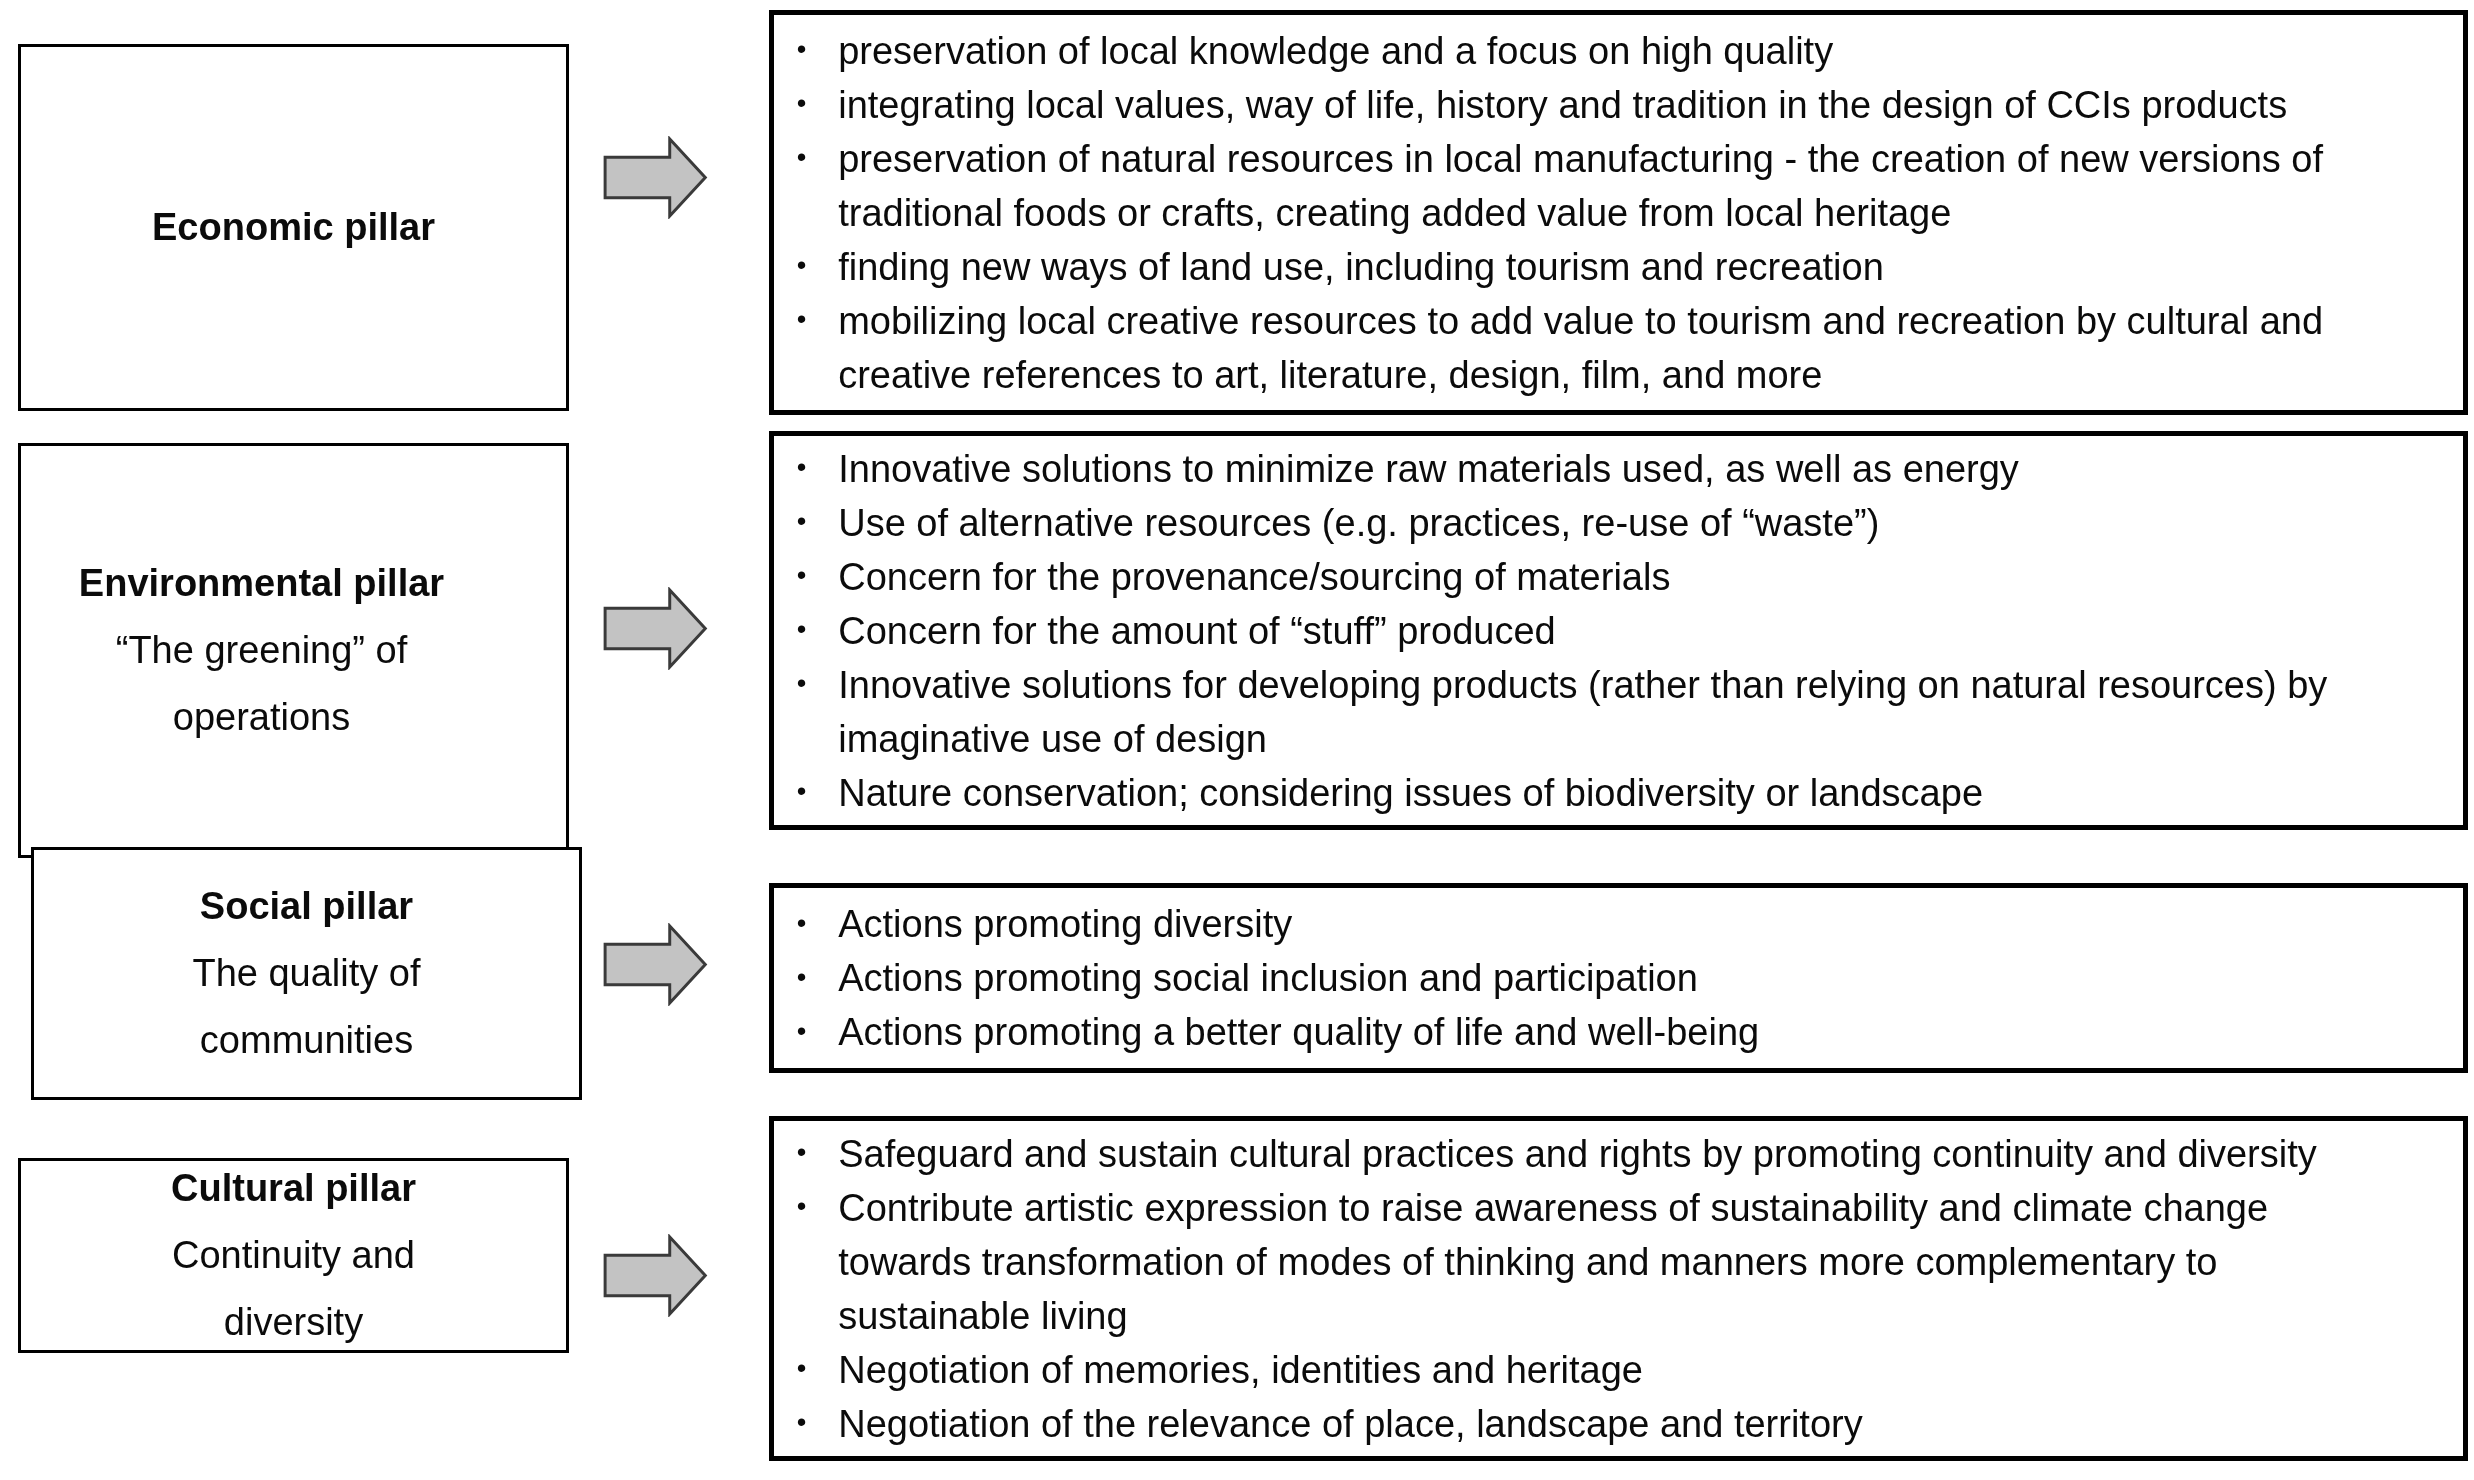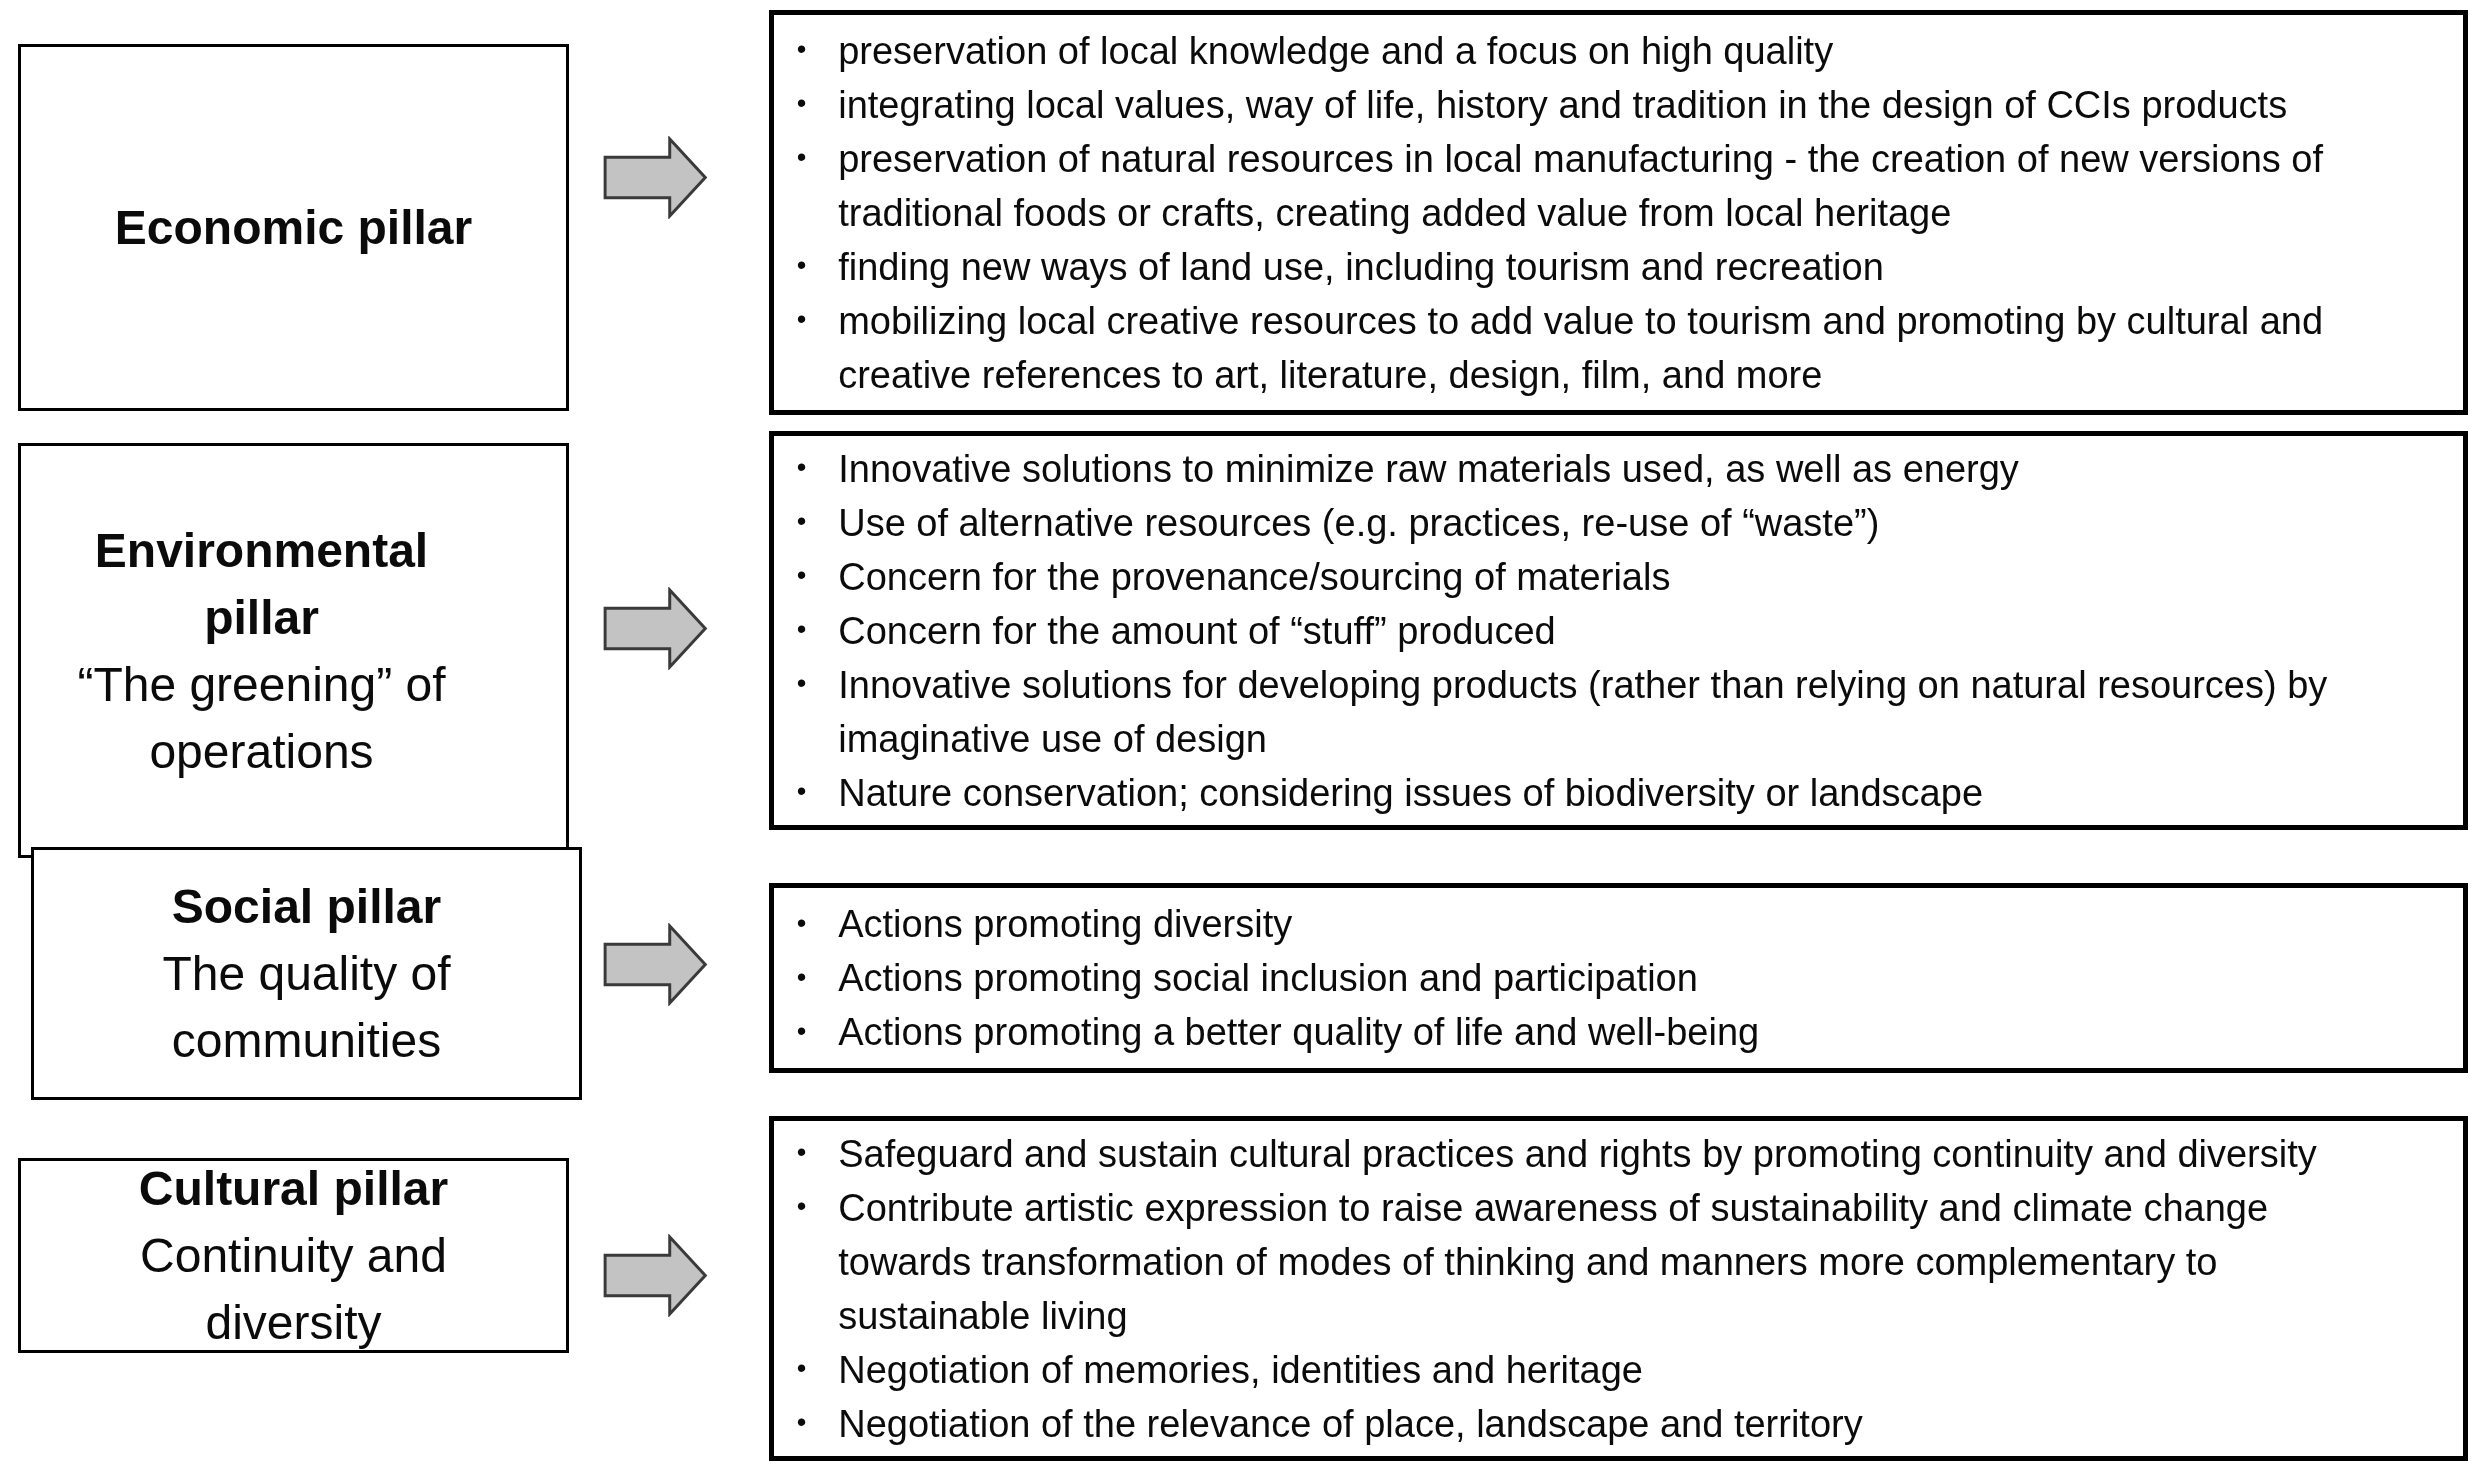--- a/index.html
+++ b/index.html
@@ -5,21 +5,21 @@
   html,body{margin:0;padding:0;background:#ffffff;}
   body{font-family:"Liberation Sans",sans-serif;color:#0b0b0b;}
   .canvas{position:relative;width:2475px;height:1481px;background:#ffffff;overflow:hidden;}
 
   
   .lbox{
     position:absolute;left:18px;width:551px;
     border:3px solid #000;box-sizing:border-box;
     display:flex;flex-direction:column;justify-content:center;
     text-align:center;padding:0 82px;
-    font-size:48px;line-height:67px;background:#fff;
+    font-size:38px;line-height:67px;background:#fff;
   }
   .lbox .title{font-weight:bold;}
   #lbox0{top:44px;height:367px;}
   #lbox1{top:443px;height:415px;padding-left:18px;}
   #lbox2{top:847px;height:253px;margin-left:13px;}
   #lbox3{top:1158px;height:195px;}
 
   
   .rbox{
     position:absolute;left:769px;width:1699px;
@@ -53,21 +53,21 @@
   </div>
   <svg class="arrow" id="arrow0" viewBox="0 0 176 140">
     <polygon points="3,36 112,36 112,5 172,70 112,135 112,104 3,104" fill="#c3c3c3"></polygon>
   </svg>
   <div class="rbox" id="rbox0">
     <ul>
       <li><span class="blt">•</span><span>preservation of local knowledge and a focus on high quality</span></li>
       <li><span class="blt">•</span><span>integrating local values, way of life, history and tradition in the design of CCIs products</span></li>
       <li><span class="blt">•</span><span>preservation of natural resources in local manufacturing - the creation of new versions of traditional foods or crafts, creating added value from local heritage</span></li>
       <li><span class="blt">•</span><span>finding new ways of land use, including tourism and recreation</span></li>
-      <li><span class="blt">•</span><span>mobilizing local creative resources to add value to tourism and promoting by cultural and creative references to art, literature, design, film, and more</span></li>
+      <li><span class="blt">•</span><span>mobilizing local creative resources to add value to tourism and recreation by cultural and creative references to art, literature, design, film, and more</span></li>
     </ul>
   </div>
 
   <div class="lbox" id="lbox1">
     <div class="title">Environmental pillar</div>
     <div class="subtitle">“The greening” of operations</div>
   </div>
   <svg class="arrow" id="arrow1" viewBox="0 0 176 140">
     <polygon points="3,36 112,36 112,5 172,70 112,135 112,104 3,104" fill="#c3c3c3"></polygon>
   </svg>

